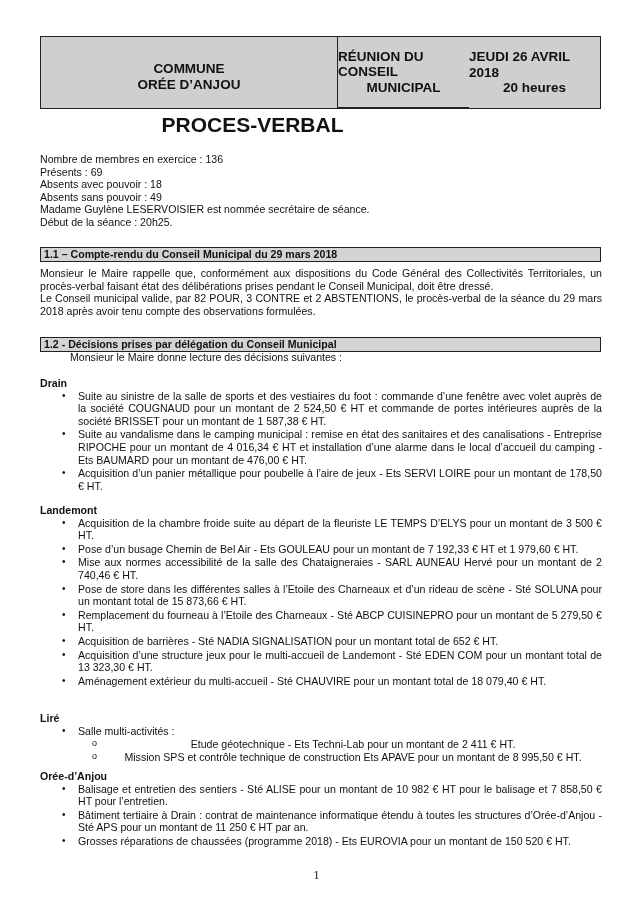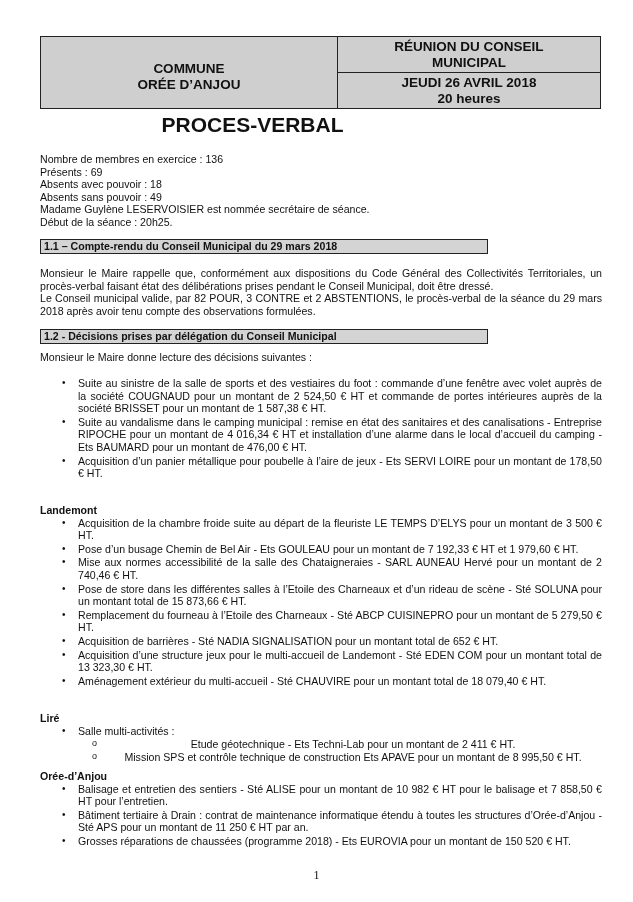--- a/index.html
+++ b/index.html
@@ -14,40 +14,40 @@
     .hdr {
       position: absolute; left: 40px; top: 36px; width: 561px; height: 73px;
       border: 1px solid #222; background: #cfcfcf; box-sizing: border-box;
       display: flex;
     }
     .hdr-left {
       width: 297px; border-right: 1px solid #222; box-sizing: border-box;
       display: flex; flex-direction: column; justify-content: center; align-items: center;
       font-weight: bold; font-size: 13.5px; line-height: 16px; padding-top: 8px;
     }
-    .hdr-right { flex: 1; display: flex; flex-direction: column; justify-content: space-between; }
+    .hdr-right { flex: 1; display: flex; flex-direction: row; justify-content: space-between; }
     .hdr-cell {
       flex: 1; display: flex; flex-direction: column; justify-content: center; align-items: center;
       font-weight: bold; font-size: 13.5px; line-height: 15.5px;
     }
     .hdr-cell.top { border-bottom: 1px solid #222; }
 
     .title {
       position: absolute; left: 0; top: 113px; width: 505px; text-align: center;
       font-weight: bold; font-size: 21px; line-height: 24px;
     }
 
     .block { position: absolute; left: 40px; width: 562px; }
     .line { white-space: nowrap; }
     .para { text-align: justify; }
 
     .sec-head {
-      position: absolute; left: 40px; width: 448px; height: 15px; box-sizing: border-box;
+      position: absolute; left: 40px; width: 561px; height: 15px; box-sizing: border-box;
       border: 1px solid #222; background: #d4d4d4;
-      font-weight: bold; font-size: 10.6px; line-height: 13px; padding-left: 3px;
+      font-weight: bold; font-size: 10.6px; line-height: 13px; padding-left: 3px; margin-top: 8px;
     }
 
     .town { font-weight: bold; }
     ul.bul { margin: 0; padding: 0; list-style: none; }
     ul.bul > li { position: relative; padding-left: 38px; text-align: justify; margin-bottom: 1px; }
     ul.bul > li::before {
       content: "\2022"; position: absolute; left: 22px; top: 0; font-size: 10px;
     }
     ul.sub { margin: 0; padding: 0; list-style: none; text-align: center; }
     ul.sub > li { position: relative; padding-left: 64px; }
@@ -93,23 +93,24 @@
     <div class="line">Début de la séance : 20h25.</div>
   </div>
 
   <div class="sec-head" style="top:239px;">1.1 – Compte-rendu du Conseil Municipal du 29 mars 2018</div>
   <div class="block" style="top:267px;">
     <div class="para">Monsieur le Maire rappelle que, conformément aux dispositions du Code Général des Collectivités Territoriales, un procès-verbal faisant état des délibérations prises pendant le Conseil Municipal, doit être dressé.</div>
     <div class="para">Le Conseil municipal valide, par 82 POUR, 3 CONTRE et 2 ABSTENTIONS, le procès-verbal de la séance du 29 mars 2018 après avoir tenu compte des observations formulées.</div>
   </div>
 
   <div class="sec-head" style="top:329px;">1.2 - Décisions prises par délégation du Conseil Municipal</div>
-  <div class="block" style="top:351px;">Monsieur le Maire donne lecture des décisions suivantes :</div>
+  <div class="block" style="top:351px;margin-left:30px;">Monsieur le Maire donne lecture des décisions suivantes :</div>
 
   <div class="block" style="top:377px;">
+    <div class="town">Drain</div>
     <ul class="bul">
       <li>Suite au sinistre de la salle de sports et des vestiaires du foot : commande d’une fenêtre avec volet auprès de la société COUGNAUD pour un montant de 2 524,50 € HT et commande de portes intérieures auprès de la société BRISSET pour un montant de 1 587,38 € HT.</li>
       <li>Suite au vandalisme dans le camping municipal : remise en état des sanitaires et des canalisations - Entreprise RIPOCHE pour un montant de 4 016,34 € HT et installation d’une alarme dans le local d’accueil du camping - Ets BAUMARD pour un montant de 476,00 € HT.</li>
       <li>Acquisition d’un panier métallique pour poubelle à l’aire de jeux - Ets SERVI LOIRE pour un montant de 178,50 € HT.</li>
     </ul>
   </div>
 
   <div class="block" style="top:504px;">
     <div class="town">Landemont</div>
     <ul class="bul">

